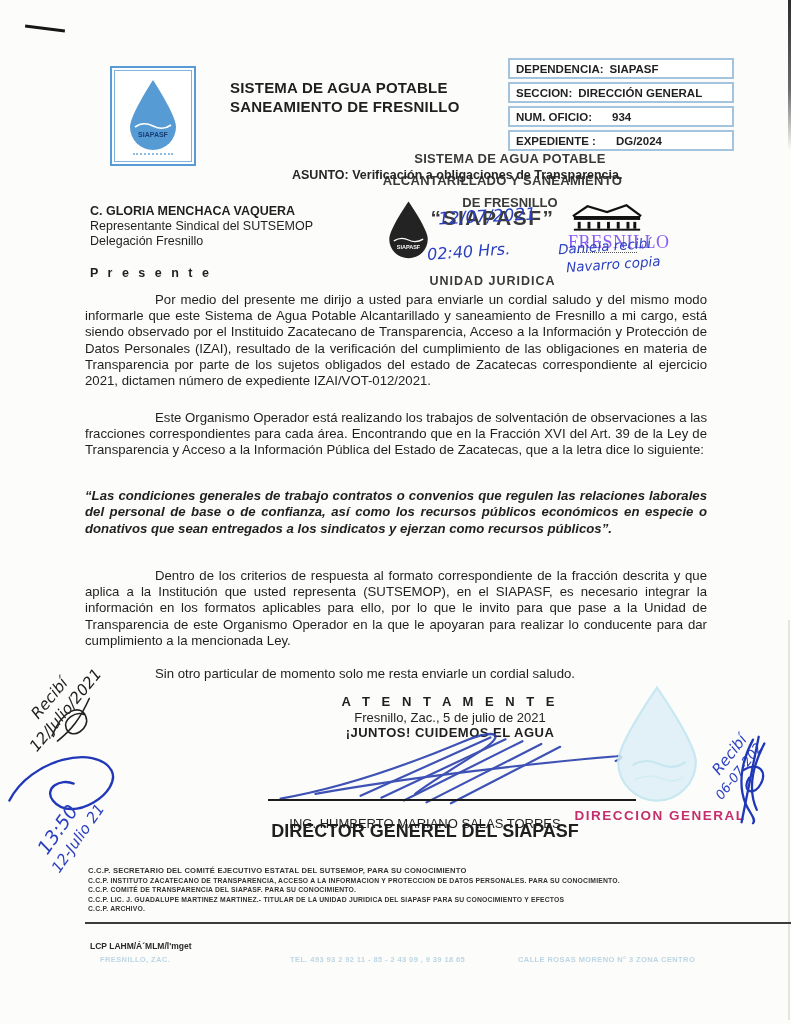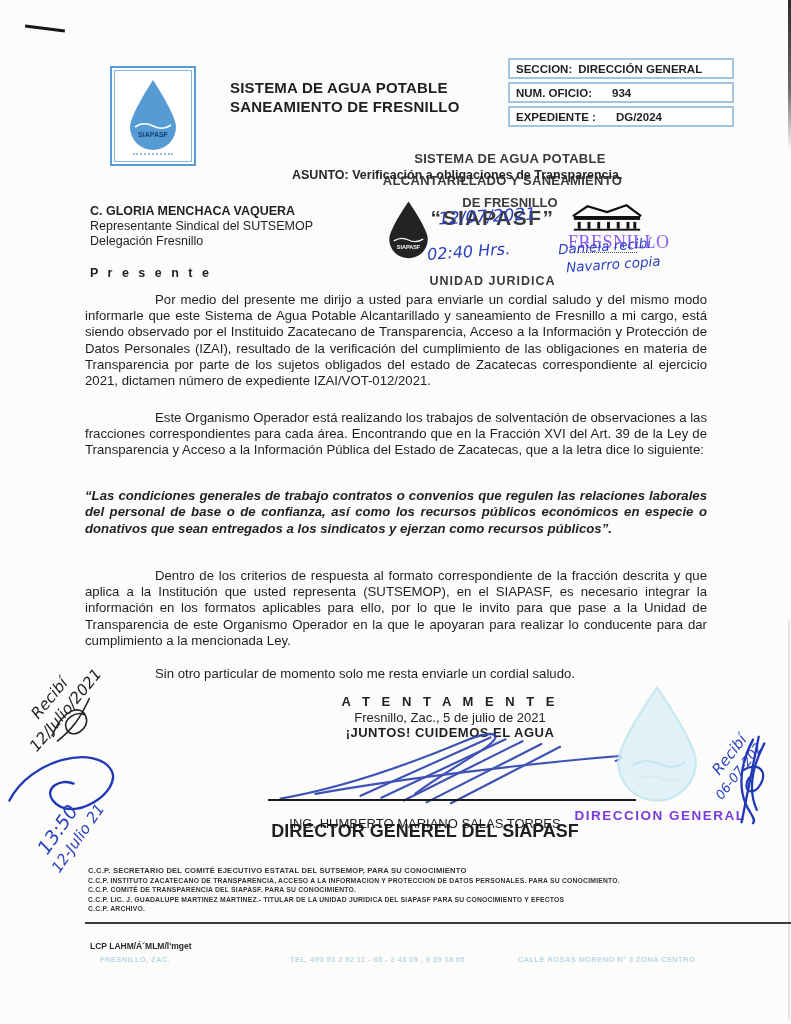--- a/index.html
+++ b/index.html
@@ -80,21 +80,21 @@
   .ccp{left:88px;top:866px;font-size:6.8px;font-weight:bold;color:#333;line-height:9.6px;letter-spacing:.2px;}
   .ccp .first{font-size:7.6px;margin-bottom:0;}
   .foot-rule{left:85px;top:922px;width:706px;height:2px;background:#3c3c3c;}
   .foot-ref{left:90px;top:941px;font-size:8.5px;font-weight:bold;color:#2a2a2a;}
   .foot-blue{top:955px;font-size:7.5px;font-weight:bold;color:#bcd6e4;letter-spacing:.4px;}
   .foot-city{left:100px;} .foot-tel{left:290px;} .foot-addr{left:518px;}
 
   
   .wm-drop{left:598px;top:682px;opacity:.85;}
   .wm-label{left:560px;width:200px;top:808px;font-size:13.5px;font-weight:bold;letter-spacing:1.5px;
-            color:#6d28d9;text-align:center;opacity:.9;}
+            color:#be185d;text-align:center;opacity:.9;}
 </style>
 </head>
 <body>
 
 <div class="page">
 
   <div class="abs artifact-stroke"></div>
   <div class="abs artifact-edge-top"></div>
   <div class="abs artifact-edge-bottom"></div>
 
@@ -108,20 +108,23 @@
       <div class="logo-sub-dots"></div>
     </div>
   </div>
 
   <div class="abs org-title">
     <div>SISTEMA DE AGUA POTABLE</div>
     <div>SANEAMIENTO DE FRESNILLO</div>
   </div>
 
   <div class="abs info-table">
+    <div class="info-row">
+      <span>DEPENDENCIA:</span><span class="val">SIAPASF</span>
+    </div>
     <div class="info-row">
       <span>SECCION:</span><span class="val">DIRECCIÓN GENERAL</span>
     </div>
     <div class="info-row">
       <span>NUM. OFICIO:</span><span class="val val-wide">934</span>
     </div>
     <div class="info-row">
       <span>EXPEDIENTE :</span><span class="val val-wide">DG/2024</span>
     </div>
   </div>

